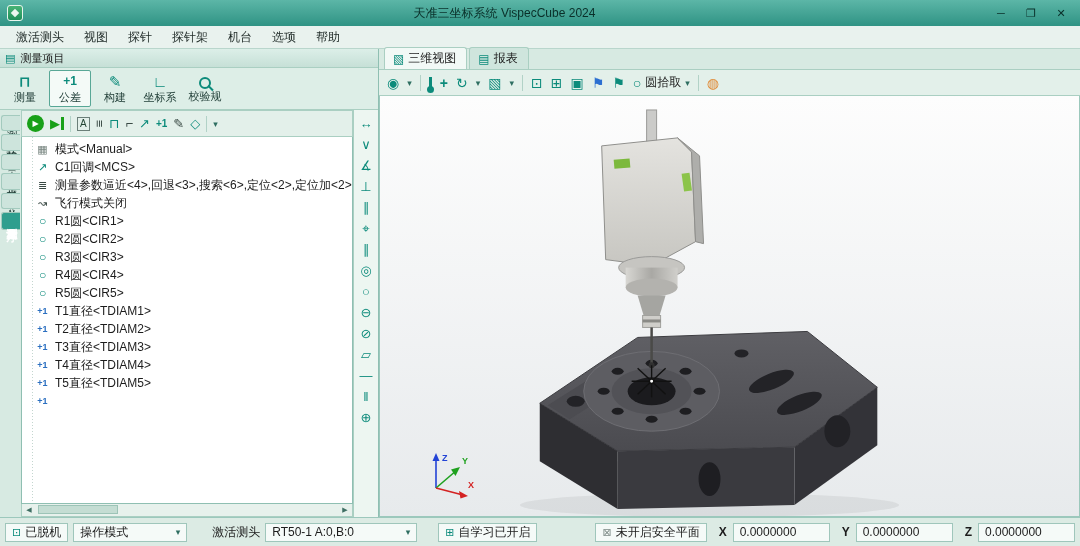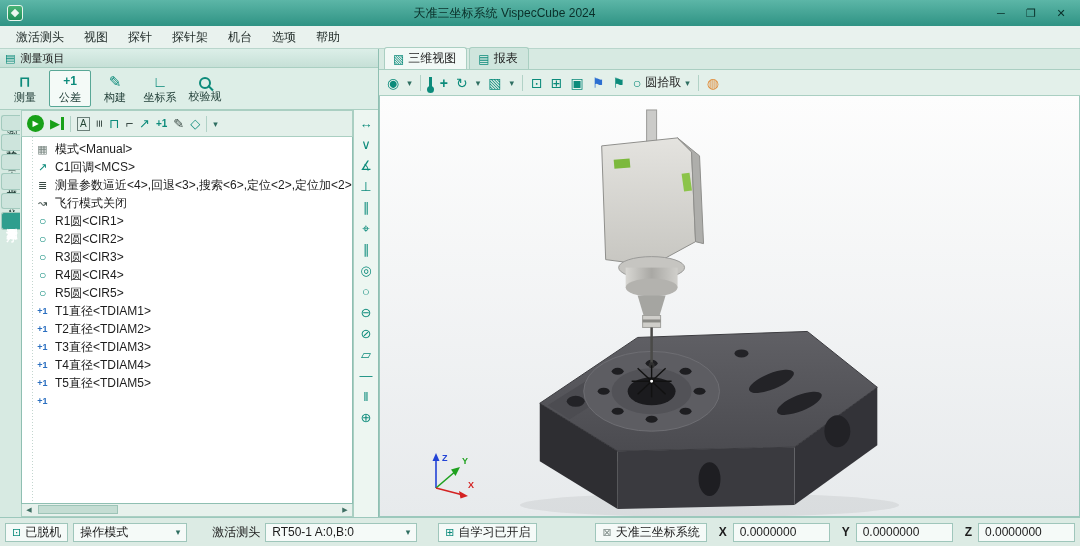--- a/index.html
+++ b/index.html
@@ -443,21 +443,21 @@
   <div class="sb-box combo" style="width:152px">
     <span>RT50-1 A:0,B:0</span>
     <span class="caret-i">▾</span>
   </div>
   <div class="sb-box" style="margin-left:16px">
     <span class="sb-ic teal">⊞</span>
     <span>自学习已开启</span>
   </div>
   <div class="sb-box" style="margin-left:auto">
     <span class="sb-ic gray">⊠</span>
-    <span>天准三坐标系统</span>
+    <span>未开启安全平面</span>
   </div>
   <span class="axis-lab">X</span>
   <div class="sb-box sb-val">
     <span>0.0000000</span>
   </div>
   <span class="axis-lab">Y</span>
   <div class="sb-box sb-val">
     <span>0.0000000</span>
   </div>
   <span class="axis-lab">Z</span>

